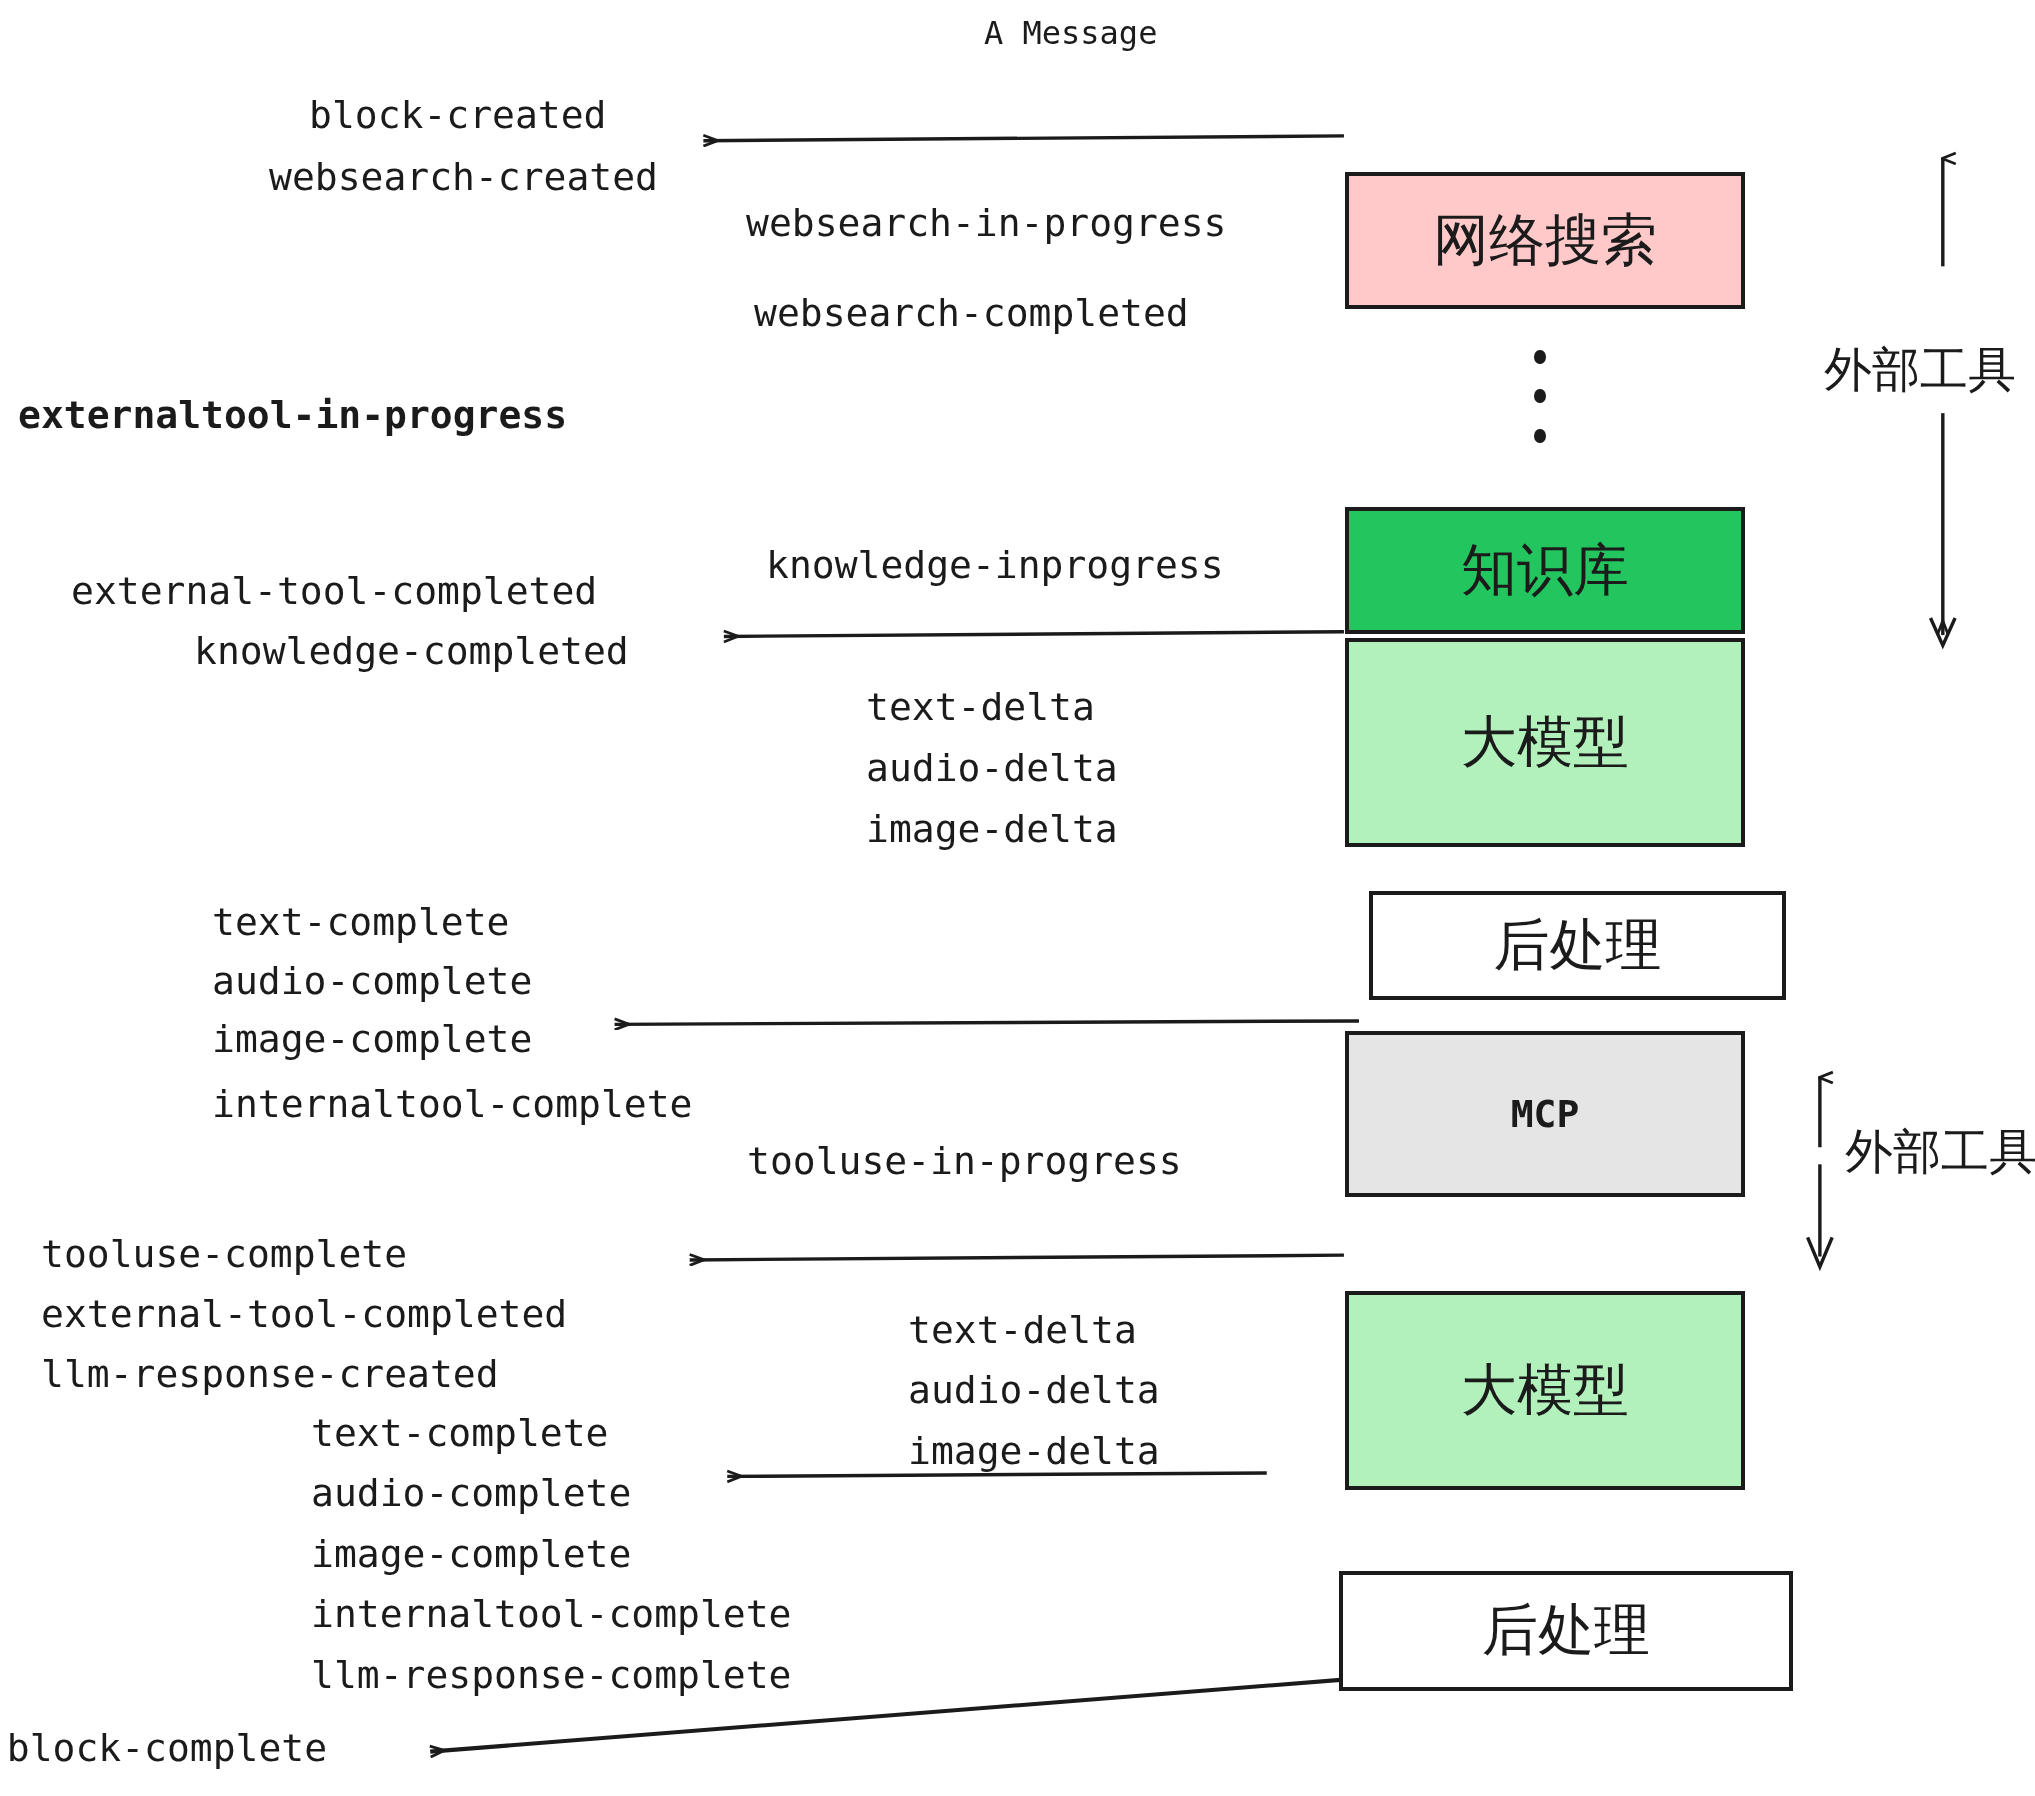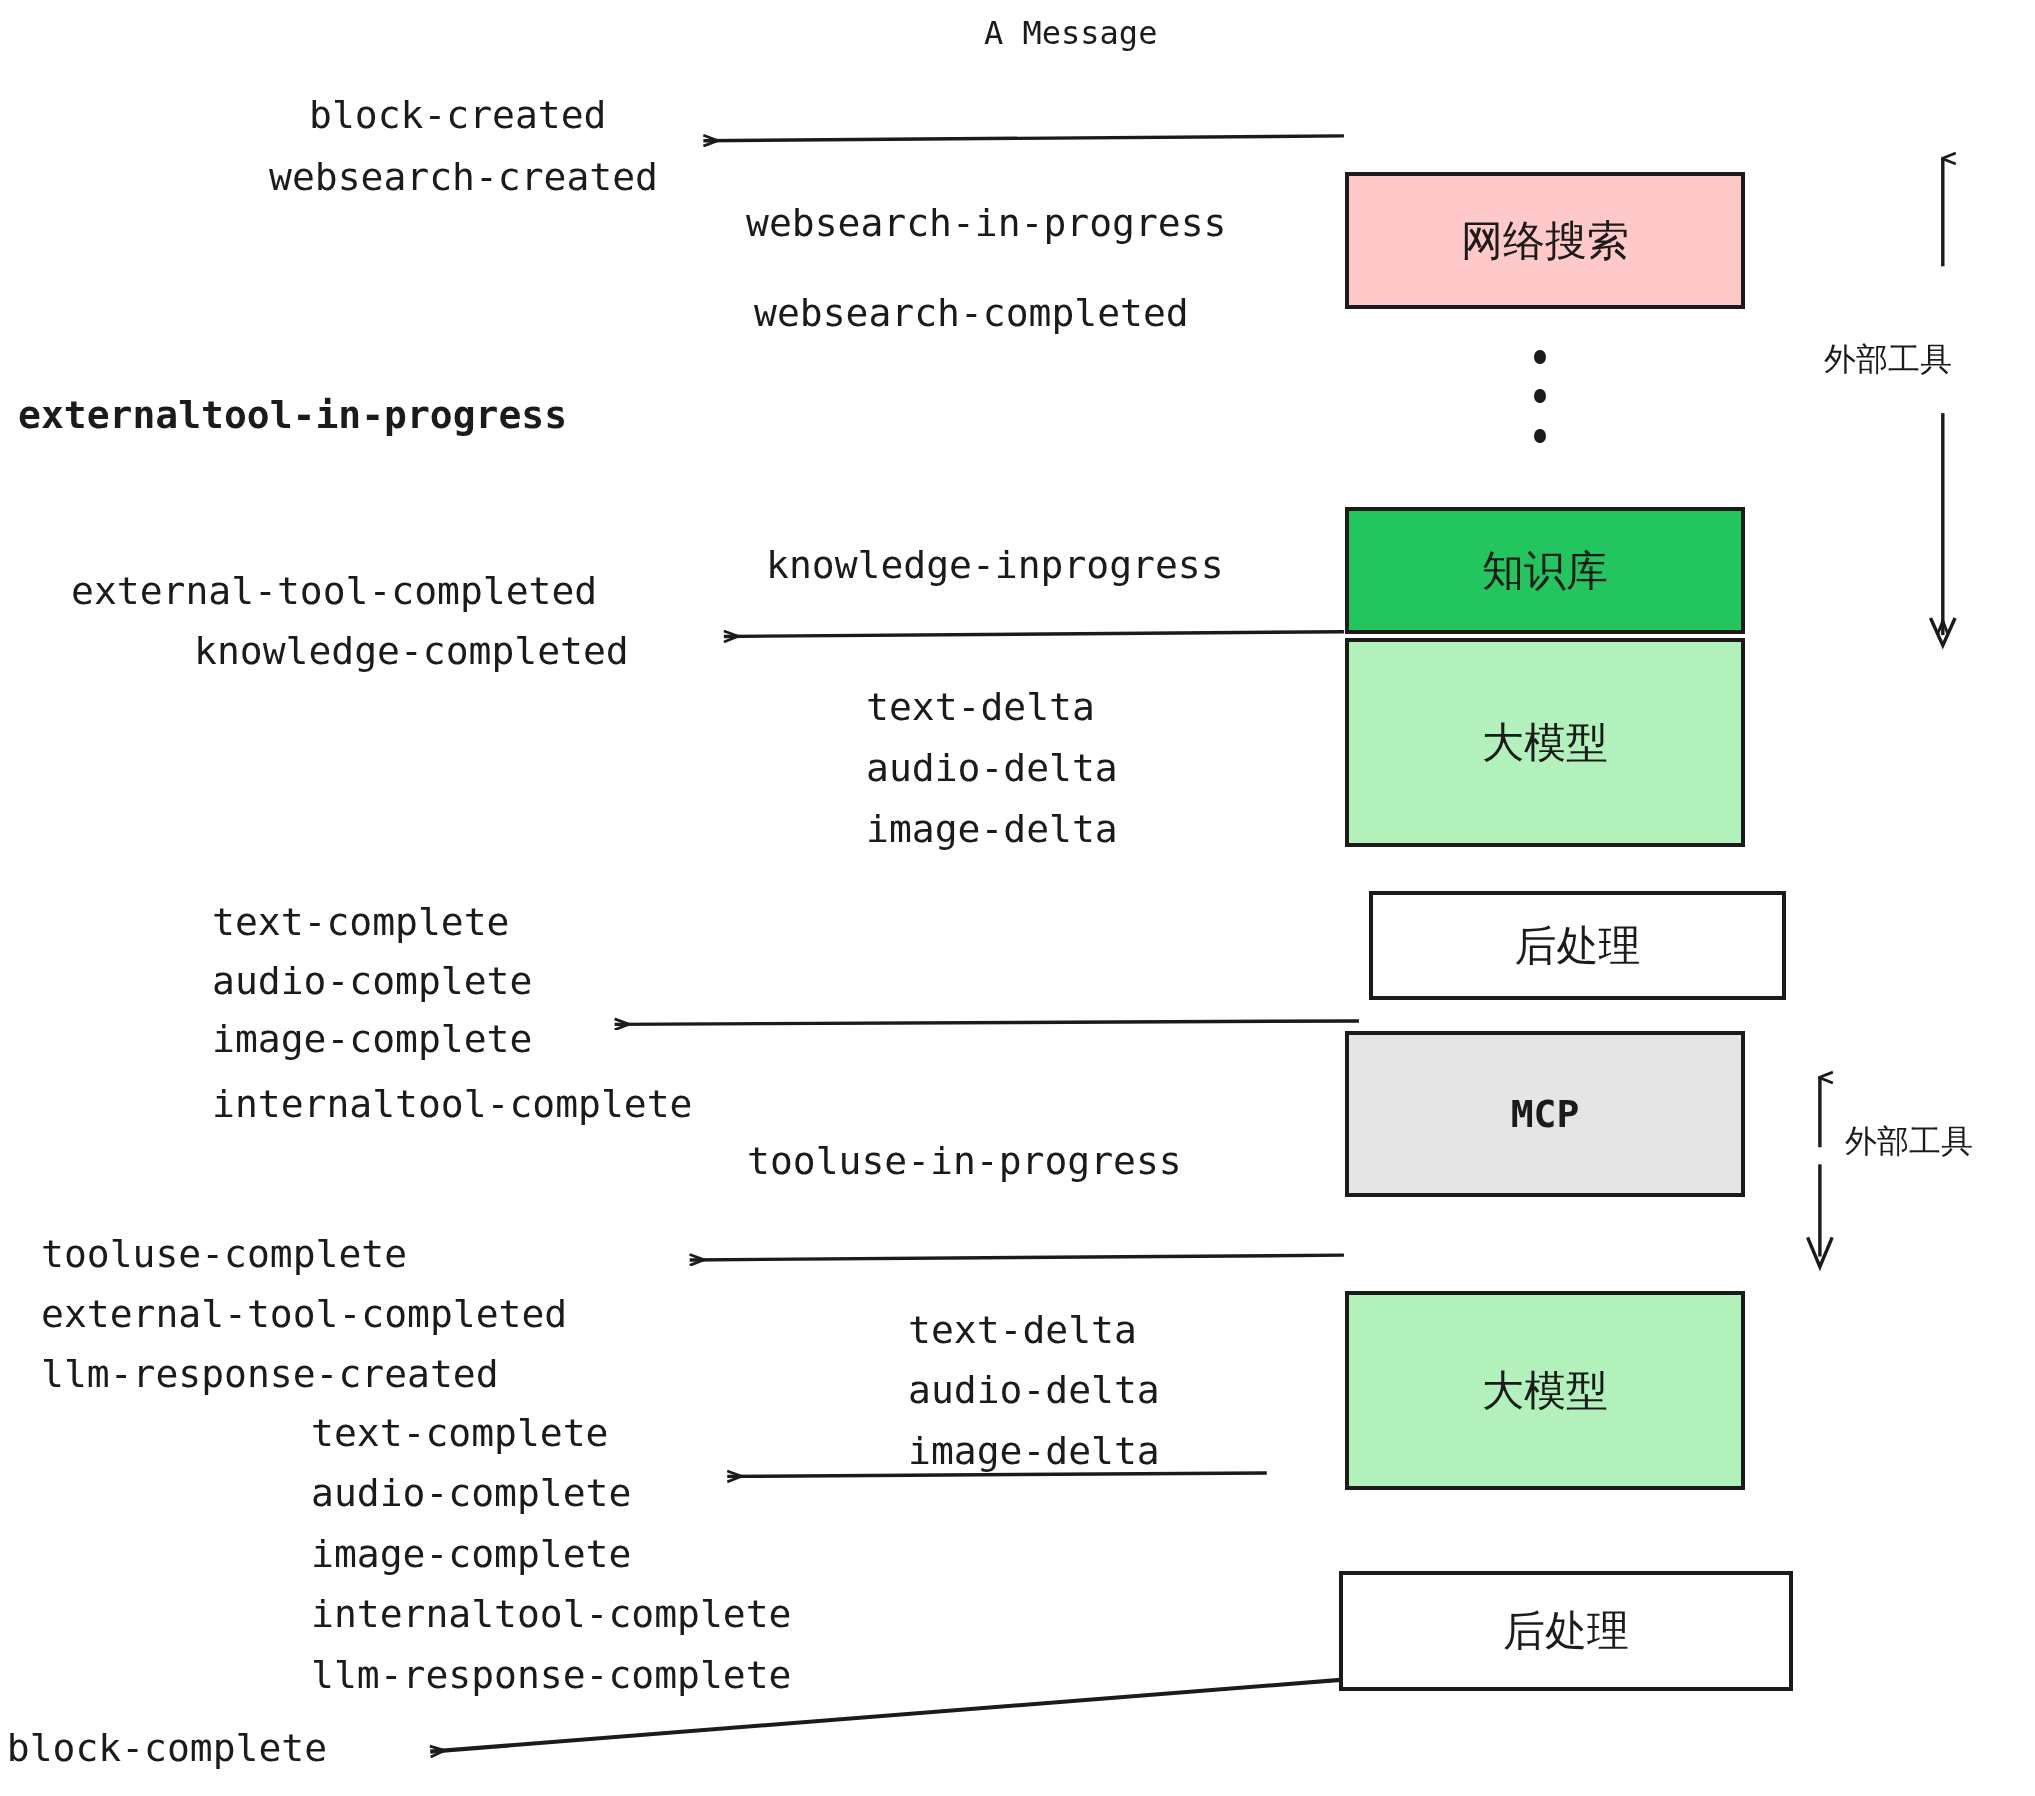--- a/index.html
+++ b/index.html
@@ -38,35 +38,35 @@
   .nodebox {
     position: absolute;
     border: 4.1px solid #1b1b1b;
     box-sizing: border-box;
     display: flex;
     align-items: center;
     justify-content: center;
   }
   .nodebox .nodelabel {
     font-family: "DejaVu Sans", "Liberation Sans", sans-serif;
-    font-size: 42px;
+    font-size: 56px;
     color: #1b1b1b;
     white-space: nowrap;
   }
   .nodebox.mcp .nodelabel {
     font-family: "DejaVu Sans Mono", "Liberation Mono", monospace;
     font-size: 38px;
     font-weight: 700;
   }
 
   
   .grouplabel {
     position: absolute;
     font-family: Liberation Serif, serif;
-    font-size: 32px;
+    font-size: 48px;
     color: #1b1b1b;
     white-space: nowrap;
   }
 
   
   .dot {
     position: absolute;
     width: 11.6px;
     height: 14.3px;
     background: #1b1b1b;

